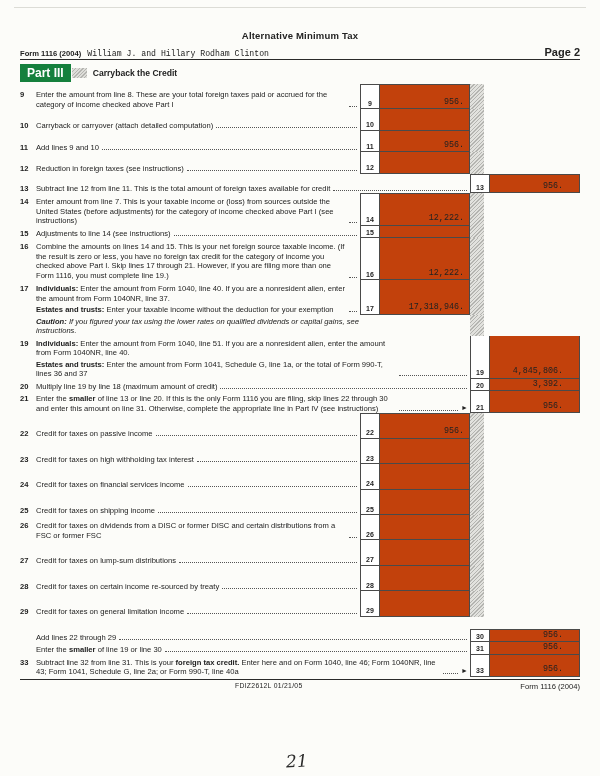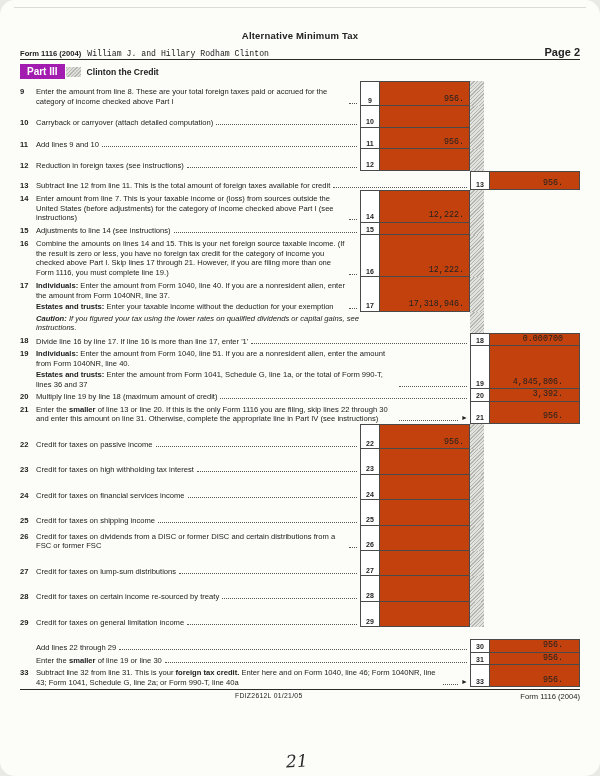--- a/index.html
+++ b/index.html
@@ -1,36 +1,35 @@
 <!DOCTYPE html>
 <html><head>
 <meta charset="utf-8">
 <style>
   * { box-sizing: border-box; margin: 0; padding: 0; }
   body { margin: 0; background: #e9e9e6; font-family: "Liberation Sans", "DejaVu Sans", sans-serif; }
   .page {
     position: relative; width: 600px; height: 776px; margin: 0 auto;
     background: #fcfcf9; color: #222; overflow: hidden;
     padding: 10px 20px 0 20px;
-    border-radius: 15px;
   }
   .scan-line { position: absolute; top: 7px; left: 14px; right: 14px; border-top: 1px solid #dcdcd6; }
 
   
   .doc-title { margin-top: 20px; text-align: center; font-size: 9.5px; font-weight: bold; letter-spacing: .2px; }
   .head-row { display: flex; align-items: flex-end; margin-top: 5px; border-bottom: 1.2px solid #2a2a2a; padding-bottom: 1px; font-size: 8px; }
   .form-no { font-weight: bold; font-size: 7.6px; margin-right: 6px; white-space: nowrap; }
   .taxpayer { font-family: "Liberation Mono", "DejaVu Sans Mono", monospace; font-size: 8.2px; white-space: nowrap; }
   .head-fill { flex: 1; }
   .page-no { font-weight: bold; font-size: 11px; white-space: nowrap; }
 
   
   .part-head { display: flex; align-items: center; padding: 2px 0 2px 0; margin-top: 2px; }
   .part-head.rule-top { border-top: 1.4px solid #2a2a2a; }
-  .part-badge { background: #a21caf; color: #fff; font-weight: bold; font-size: 10px; padding: 1.5px 7px 2.5px 7px; }
+  .part-badge { background: #15803d; color: #fff; font-weight: bold; font-size: 12px; padding: 1.5px 7px 2.5px 7px; }
   .badge-hatch { display: inline-block; width: 15px; height: 10px; margin: 0 6px 0 1px;
     background: repeating-linear-gradient(135deg, #b4b4b0 0 1px, #dededa 1px 2.5px); }
   .part-title { font-weight: bold; font-size: 8.6px; }
   .part-note { font-size: 7.4px; margin-left: 3px; }
   .p4-gap { margin-bottom: 40px; }
 
   
   .row { display: flex; align-items: stretch; }
   .pt2  { --pt: 2px; }  .pt3 { --pt: 3px; }  .pt4 { --pt: 4px; }
   .pt6  { --pt: 6px; }  .pt10 { --pt: 10px; } .pt12 { --pt: 12px; } .pt16 { --pt: 16px; }
@@ -73,21 +72,21 @@
   <div class="head-row">
     <span class="form-no">Form 1116 (2004)</span>
     <span class="taxpayer">William J. and Hillary Rodham Clinton</span>
     <span class="head-fill"></span>
     <span class="page-no">Page 2</span>
   </div>
 
   <div class="part-head">
     <span class="part-badge">Part III</span>
     <span class="badge-hatch"></span>
-    <span class="part-title">Clinton the Credit</span>
+    <span class="part-title">Carryback the Credit</span>
   </div>
 
   <div class="row pt6 gs">
     <div class="lnum">9</div>
     <div class="desc">
       <div class="desctext">Enter the amount from line 8. These are your total foreign taxes paid or accrued for the category of income checked above Part I</div>
       <div class="leader"></div>
     </div>
     <div class="bnum">9</div>
     <div class="bval">956.</div>
@@ -197,29 +196,20 @@
     <div class="desc">
       <div class="desctext caution-text">
         <b>Caution:</b><span> If you figured your tax using the lower rates on qualified dividends or capital gains, see instructions.</span>
       </div>
     </div>
     <div class="spacer110"></div>
     <div class="hatch"></div>
     <div class="rzone"></div>
   </div>
 
-  <div class="row pt3 gs">
-    <div class="lnum">18</div>
-    <div class="desc">
-      <div class="desctext">Divide line 16 by line 17. If line 16 is more than line 17, enter '1'</div>
-      <div class="leader"></div>
-    </div>
-    <div class="bnum">18</div>
-    <div class="bval rv">0.000700</div>
-  </div>
 
   <div class="row pt3">
     <div class="lnum">19</div>
     <div class="desc">
       <div class="desctext">
         <div class="para"><b>Individuals:</b><span> Enter the amount from Form 1040, line 51. If you are a nonresident alien, enter the amount from Form 1040NR, line 40.</span></div>
         <div class="para"><b>Estates and trusts:</b><span> Enter the amount from Form 1041, Schedule G, line 1a, or the total of Form 990-T, lines 36 and 37</span></div>
       </div>
       <div class="leader"></div>
     </div>

